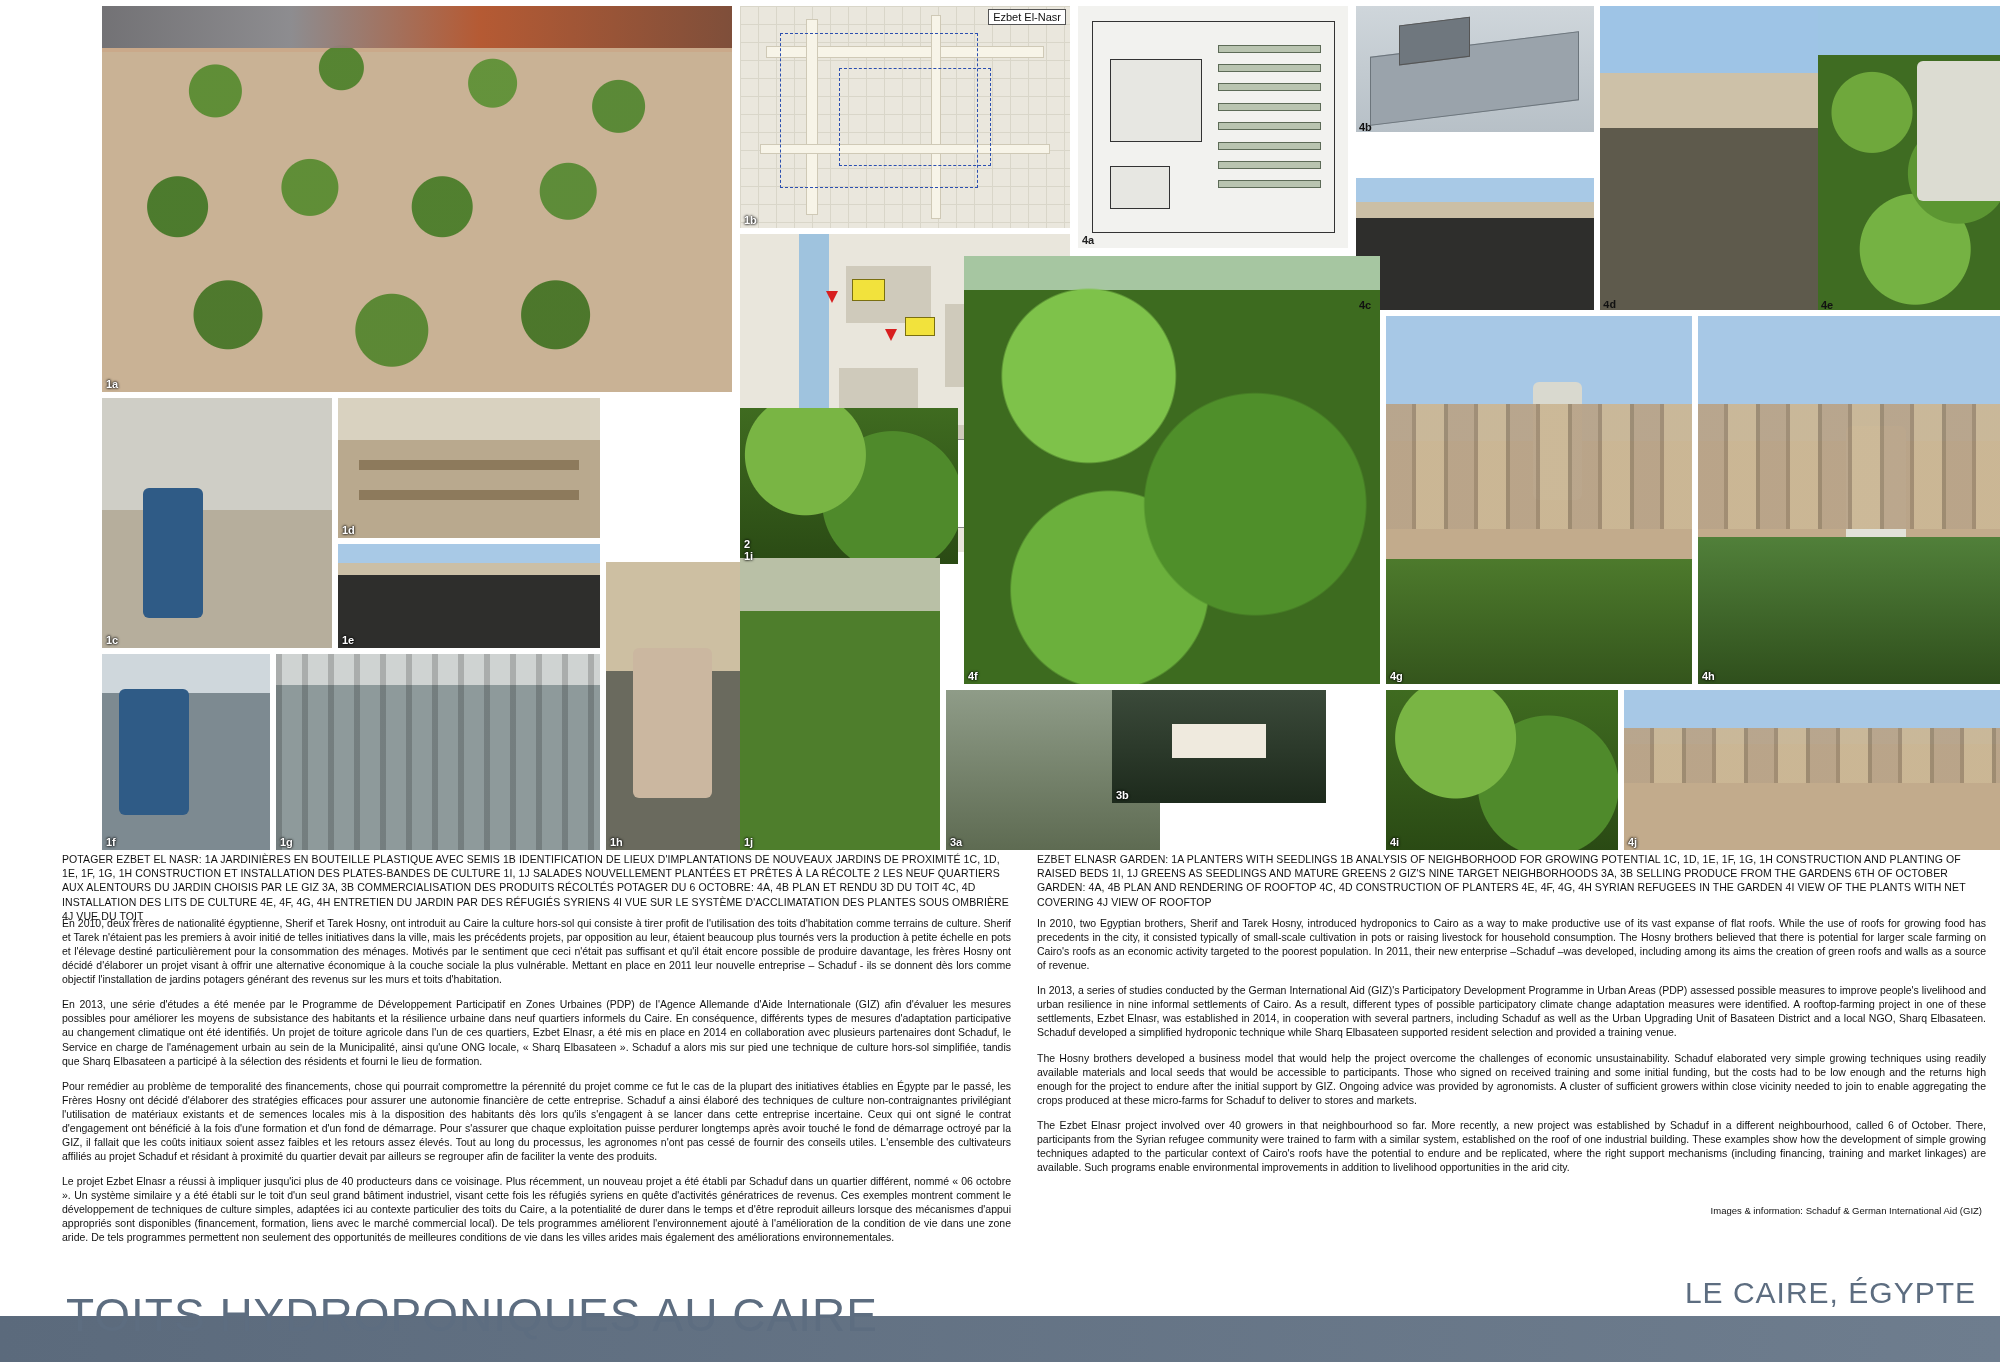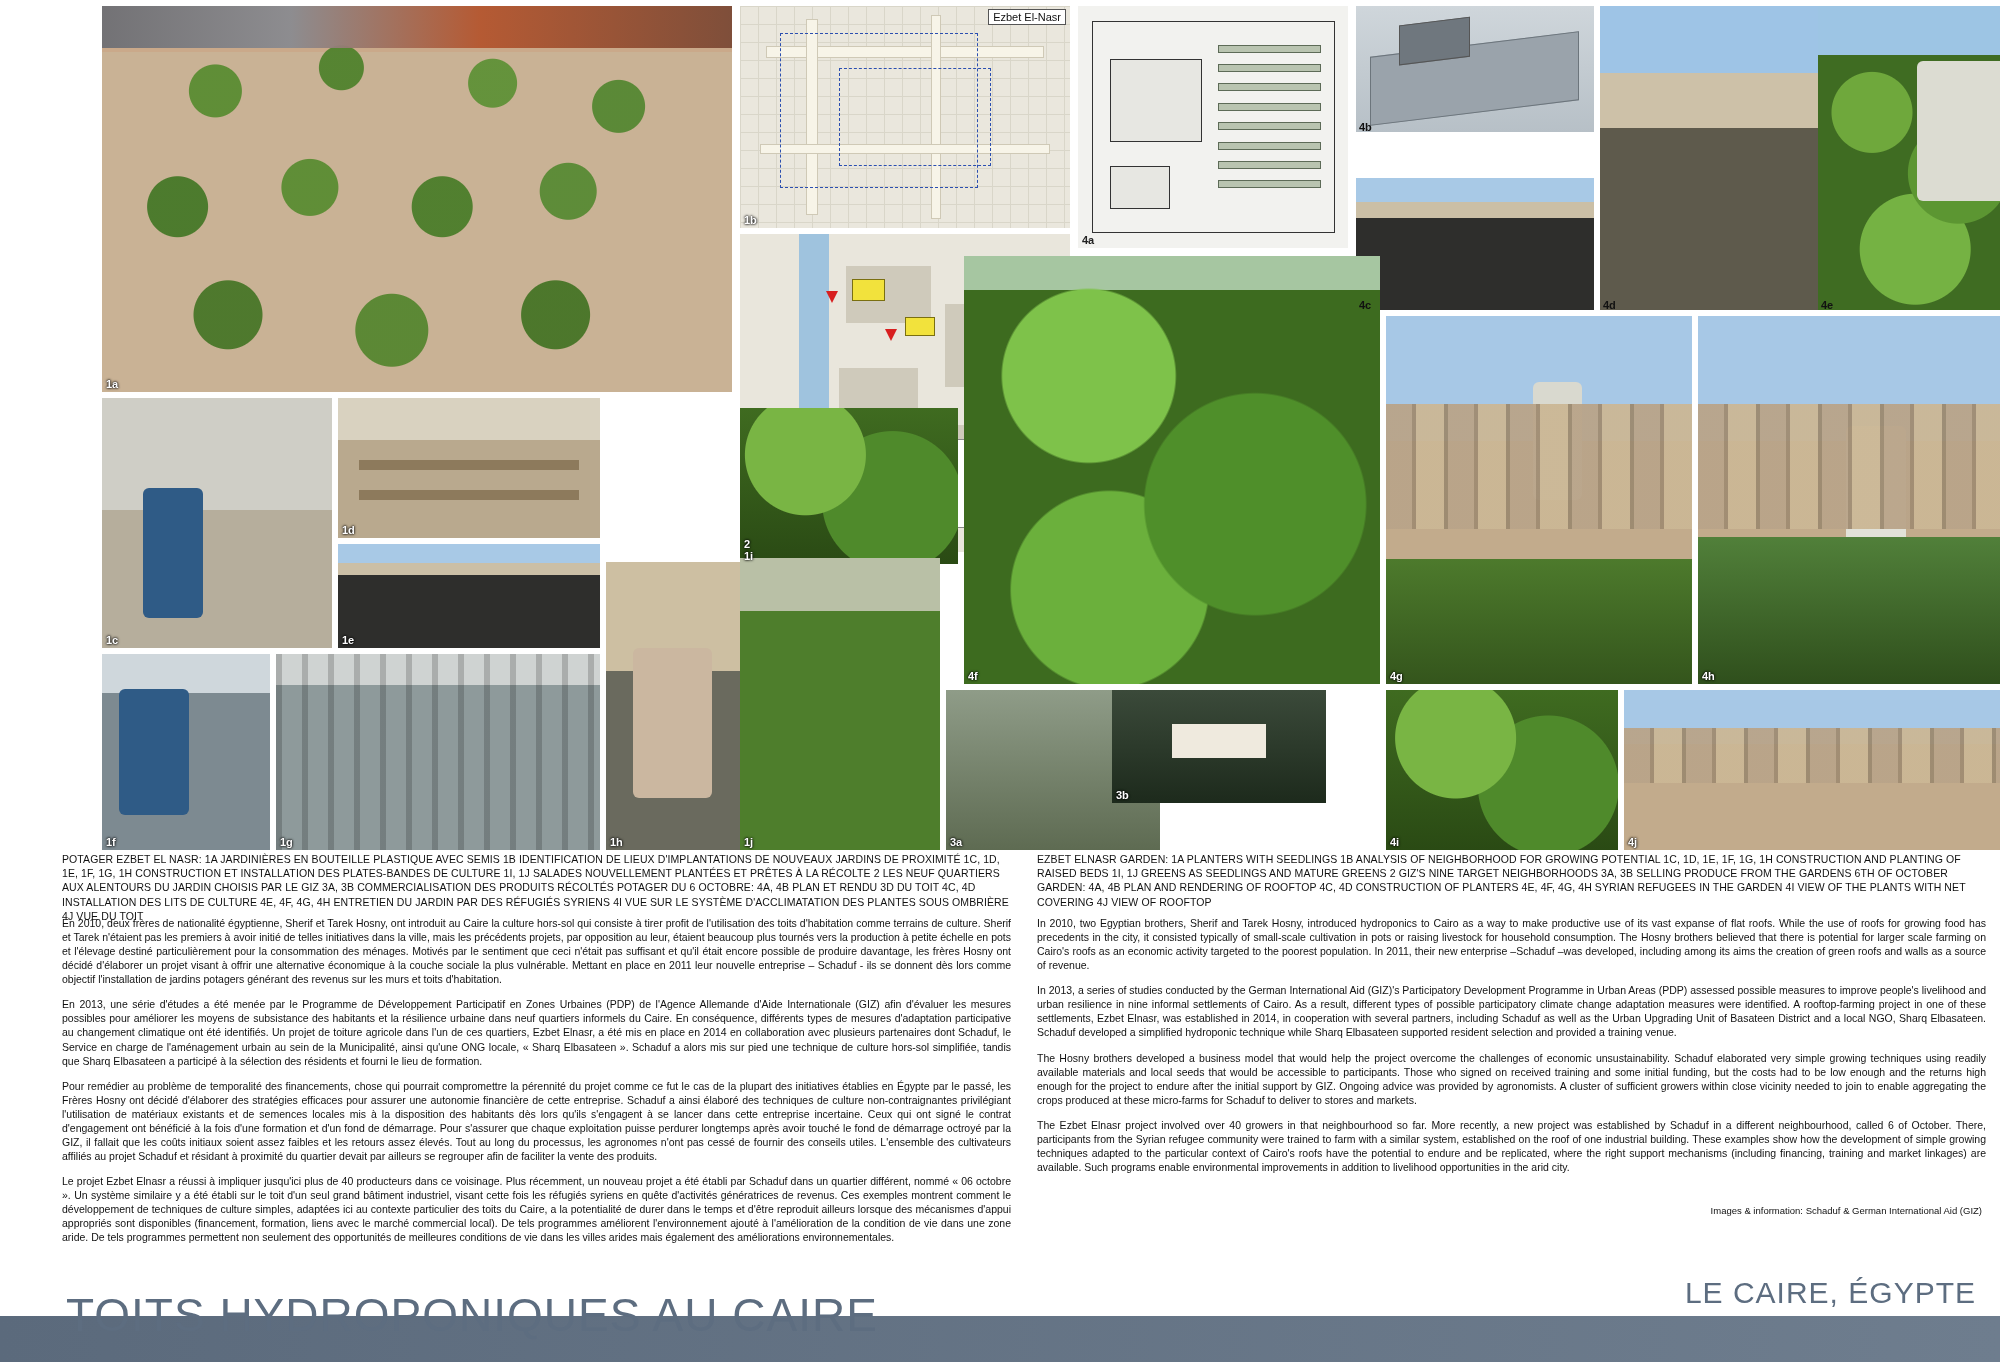--- a/index.html
+++ b/index.html
@@ -210,21 +210,21 @@
 <div class="ph" id="p4b" style="left:1316px; top:6px; width:238px; height:126px;">
   <div class="slab"></div>
   <div class="box"></div>
   <span class="lbl" style="bottom:-1px;left:3px;color:#111;text-shadow:none;">4b</span>
 </div>
 
 <div class="ph membrane" id="p4c" style="left:1316px; top:178px; width:238px; height:132px;">
   <span class="lbl" style="bottom:-1px;left:3px;color:#111;text-shadow:none;">4c</span>
 </div>
 
-<div class="ph roof-b" id="p4d" style="left:1560px; top:6px; width:252px; height:304px;">
+<div class="ph roof-b" id="p4d" style="left:1560px; top:6px; width:252px; height:304px;font-family:Liberation Mono, monospace;">
   <span class="lbl" style="bottom:-1px;left:3px;color:#111;text-shadow:none;">4d</span>
 </div>
 
 <div class="ph leafy" id="p4e" style="left:1778px; top:6px; width:216px; height:304px;">
   <div class="person" style="left:46%;top:18%;width:46%;height:46%;background:#dcdcd2;"></div>
   <span class="lbl" style="bottom:-1px;left:3px;color:#111;text-shadow:none;">4e</span>
 </div>
 
 <div class="ph interior" id="p1c" style="left:62px; top:398px; width:230px; height:250px;">
   <div class="person" style="left:18%;top:36%;width:26%;height:52%;background:#2f5b86;"></div>

